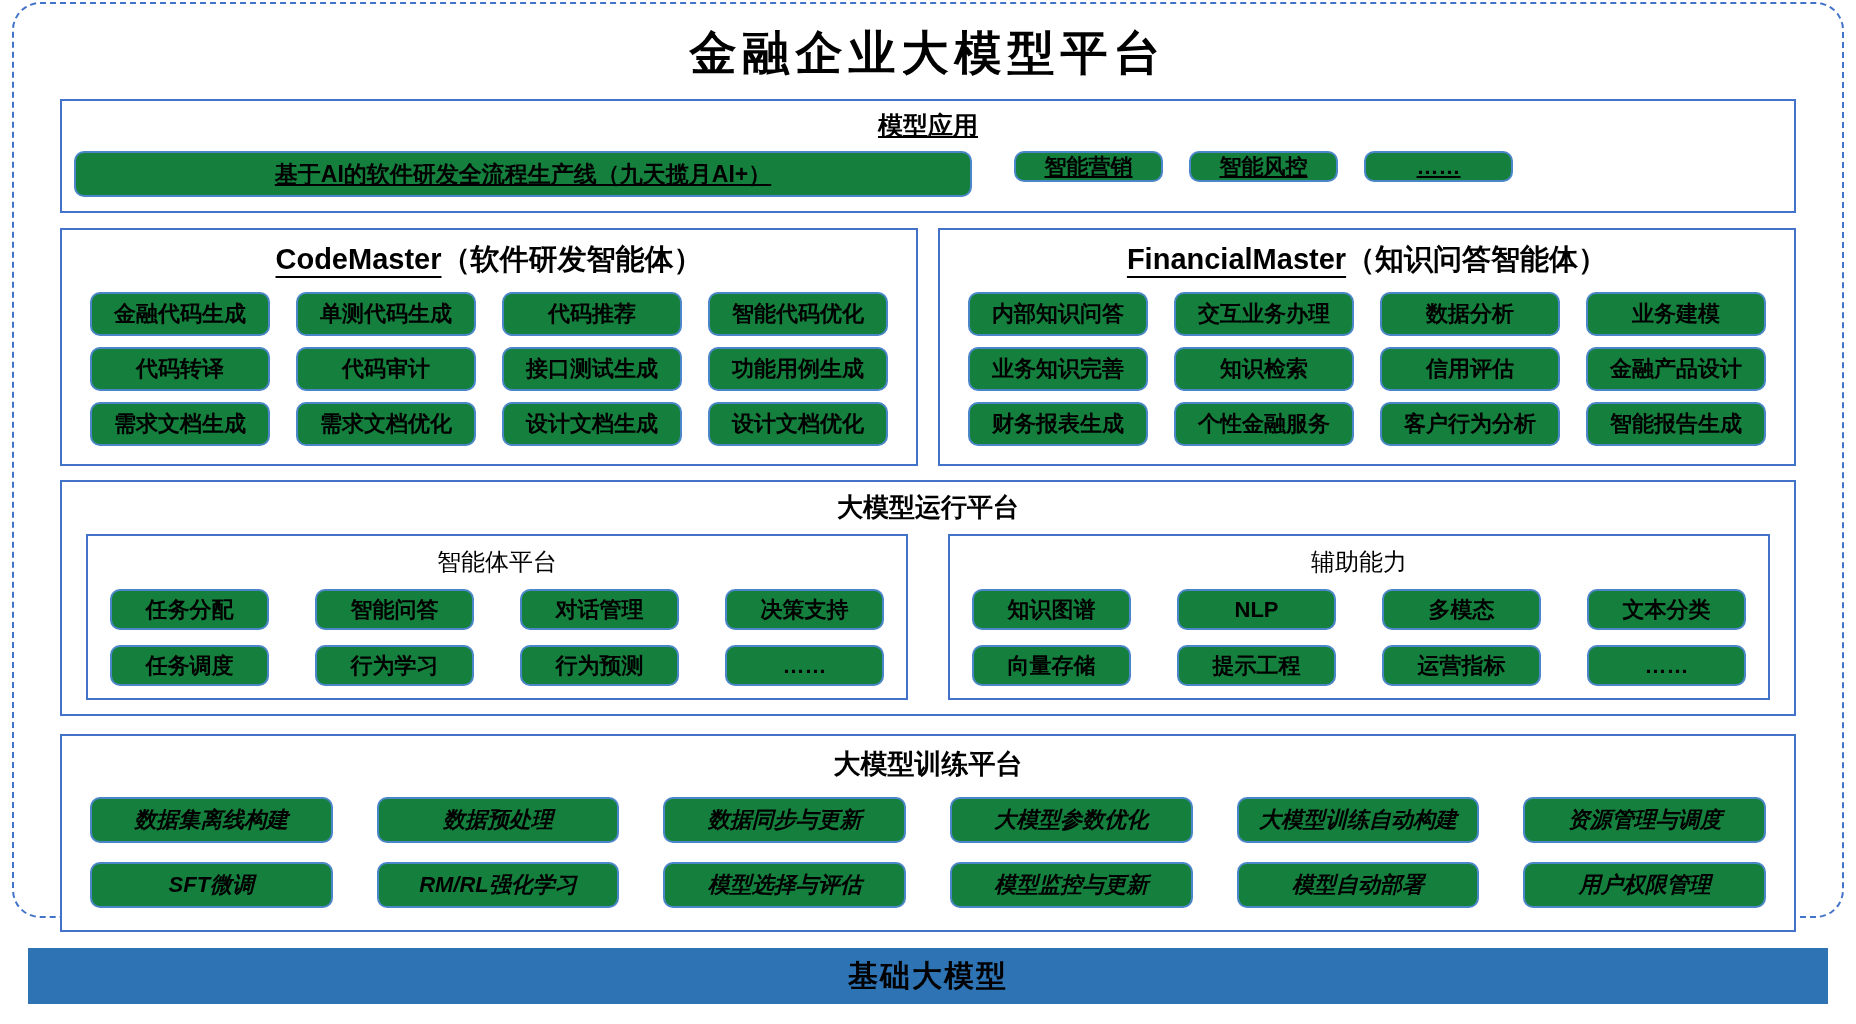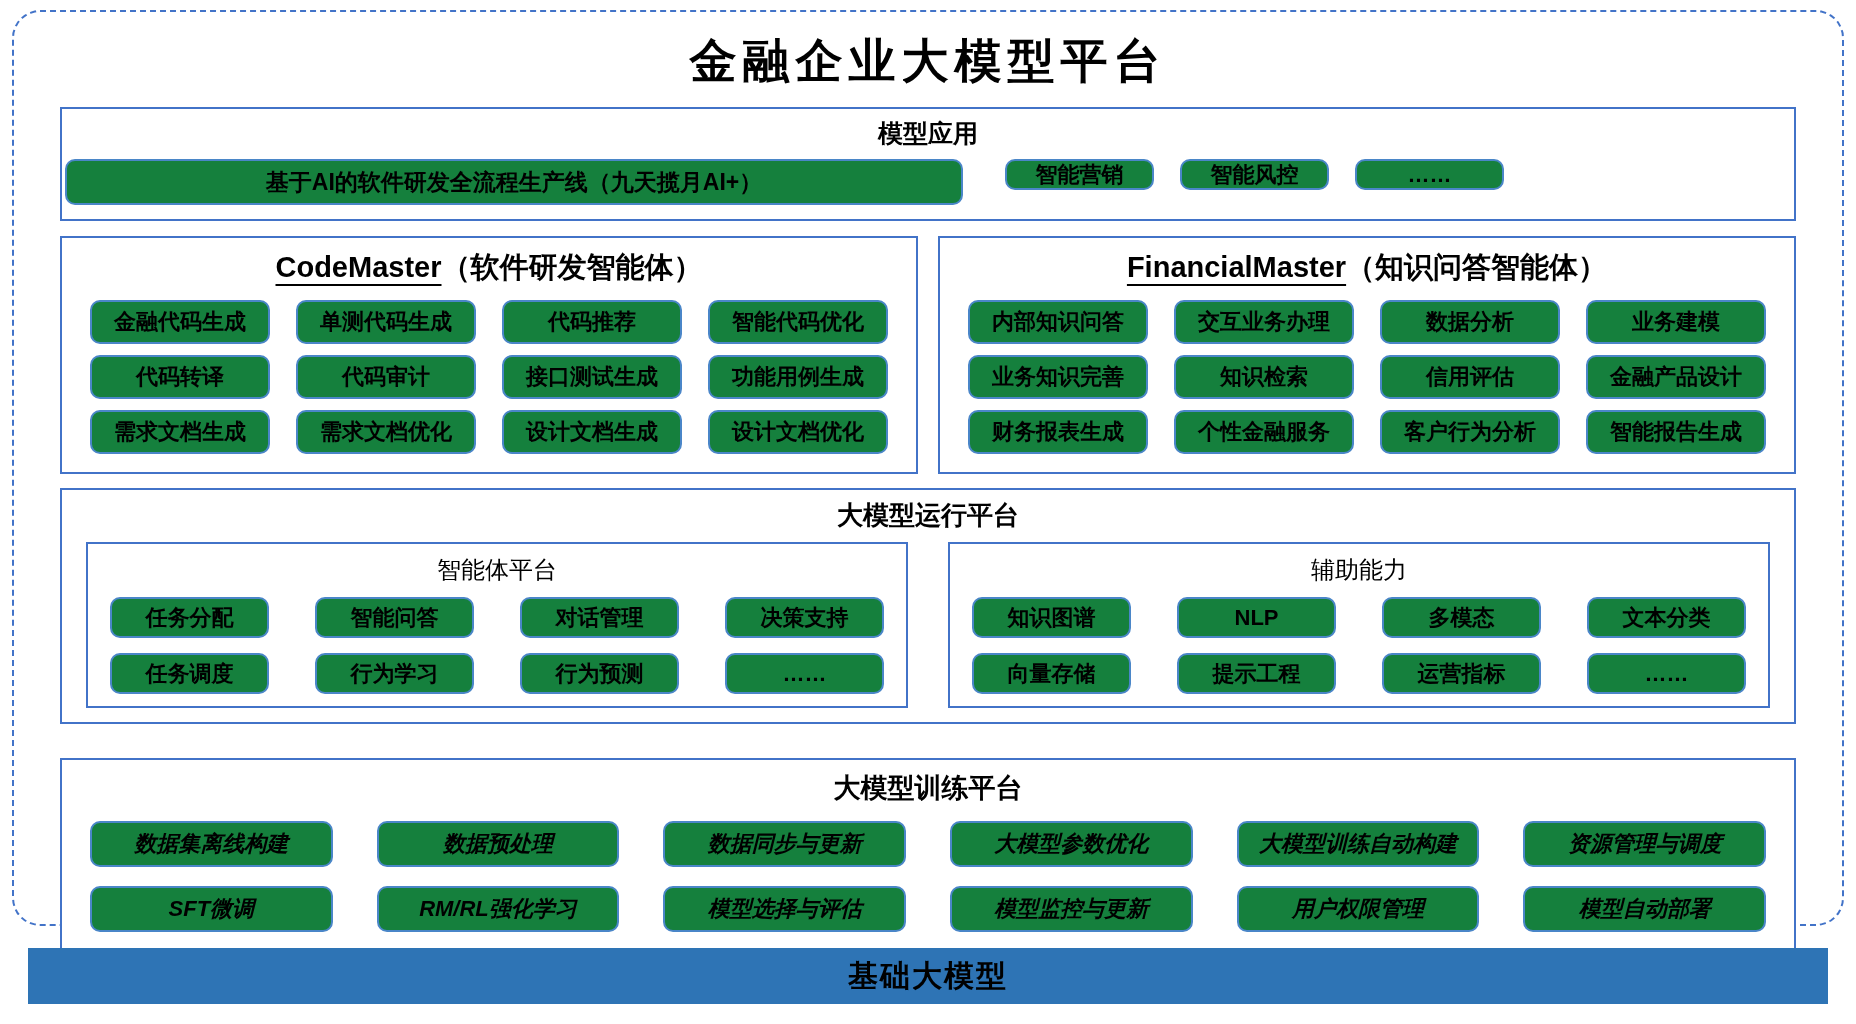--- a/index.html
+++ b/index.html
@@ -5,31 +5,31 @@
   :root{
     --section-border:#4273C8;
     --item-border:#4A86C8;
     --dashed-border:#4273C8;
     --base-bar-bg:#2E74B5;
     --squiggle:#FF1F0F;
   }
   *{box-sizing:border-box;margin:0;padding:0;}
   html,body{width:1856px;height:1024px;background:#ffffff;overflow:hidden;
     font-family:"Liberation Sans","DejaVu Sans",sans-serif;color:#000;}
-  .outer{position:absolute;left:12px;top:10px;width:1832px;height:916px;
+  .outer{position:absolute;left:12px;top:2px;width:1832px;height:916px;
     border:2px dashed var(--dashed-border);border-radius:28px;padding:12px 46px 0;}
   .title{font-family:"DejaVu Serif",serif;font-weight:700;font-size:47px;
     text-align:center;letter-spacing:6px;margin:6px 0 14px;}
   .box{border:2px solid var(--section-border);background:#fff;}
   .sec-header{text-align:center;font-weight:700;}
   .item{border:2px solid var(--item-border);border-radius:10px;background:#15803d;
     display:flex;align-items:center;justify-content:center;
     font-size:22px;font-weight:600;white-space:nowrap;}
   
-  .app-box{padding:8px 3px 14px;}
+  .app-box{padding:8px 12px 14px;text-decoration:underline;}
   .app-box .sec-header{font-size:25px;}
   .app-row{display:flex;margin-top:9px;}
   .app-wide{width:898px;height:46px;font-size:23px;font-weight:700;margin-right:42px;}
   .app-smalls{display:flex;gap:26px;}
   .app-small{width:149px;height:31px;}
   
   .agents-row{display:flex;gap:20px;margin-top:15px;}
   .agent-box{flex:1;padding:8px 28px 18px;}
   .agent-header{text-align:center;font-size:29px;font-weight:700;margin:2px 0 12px;}
   .squiggle{text-decoration-line:underline;text-decoration-style:wavy;
@@ -39,21 +39,21 @@
   .agent-box .item{height:44px;}
   
   .runtime-box{margin-top:14px;padding:8px 24px 14px;}
   .runtime-box>.sec-header{font-size:26px;}
   .runtime-row{display:flex;gap:40px;margin-top:9px;}
   .subbox{flex:1;border:2px solid var(--section-border);padding:6px 22px 12px;background:#fff;}
   .sub-header{text-align:center;font-size:24px;font-weight:400;margin:4px 0 11px;}
   .subbox .grid4{gap:15px 46px;}
   .subbox .item{height:41px;}
   
-  .training-box{margin-top:34px;padding:10px 28px 36px;}
+  .training-box{margin-top:18px;padding:10px 28px 22px;}
   .training-box>.sec-header{font-size:27px;}
   .grid6{display:grid;grid-template-columns:repeat(6,1fr);gap:19px 44px;margin-top:15px;font-style:italic;}
   .training-box .item{height:46px;}
   
   .base-bar{position:absolute;left:28px;top:948px;width:1800px;height:56px;
     background:var(--base-bar-bg);color:#000000;display:flex;align-items:center;
     justify-content:center;font-size:30px;font-weight:600;letter-spacing:2px;}
 </style>
 </head>
 <body>
@@ -160,22 +160,22 @@
     <div class="item">数据集离线构建</div>
         <div class="item">数据预处理</div>
         <div class="item">数据同步与更新</div>
         <div class="item">大模型参数优化</div>
         <div class="item">大模型训练自动构建</div>
         <div class="item">资源管理与调度</div>
         <div class="item">SFT微调</div>
         <div class="item">RM/RL强化学习</div>
         <div class="item">模型选择与评估</div>
         <div class="item">模型监控与更新</div>
+        <div class="item">模型自动部署</div>
         <div class="item">用户权限管理</div>
-        <div class="item">模型自动部署</div>
       </div>
   </section>
 
 </div>
 
 <div class="base-bar">
   <span>基础大模型</span>
 </div>
 
 </body></html>

